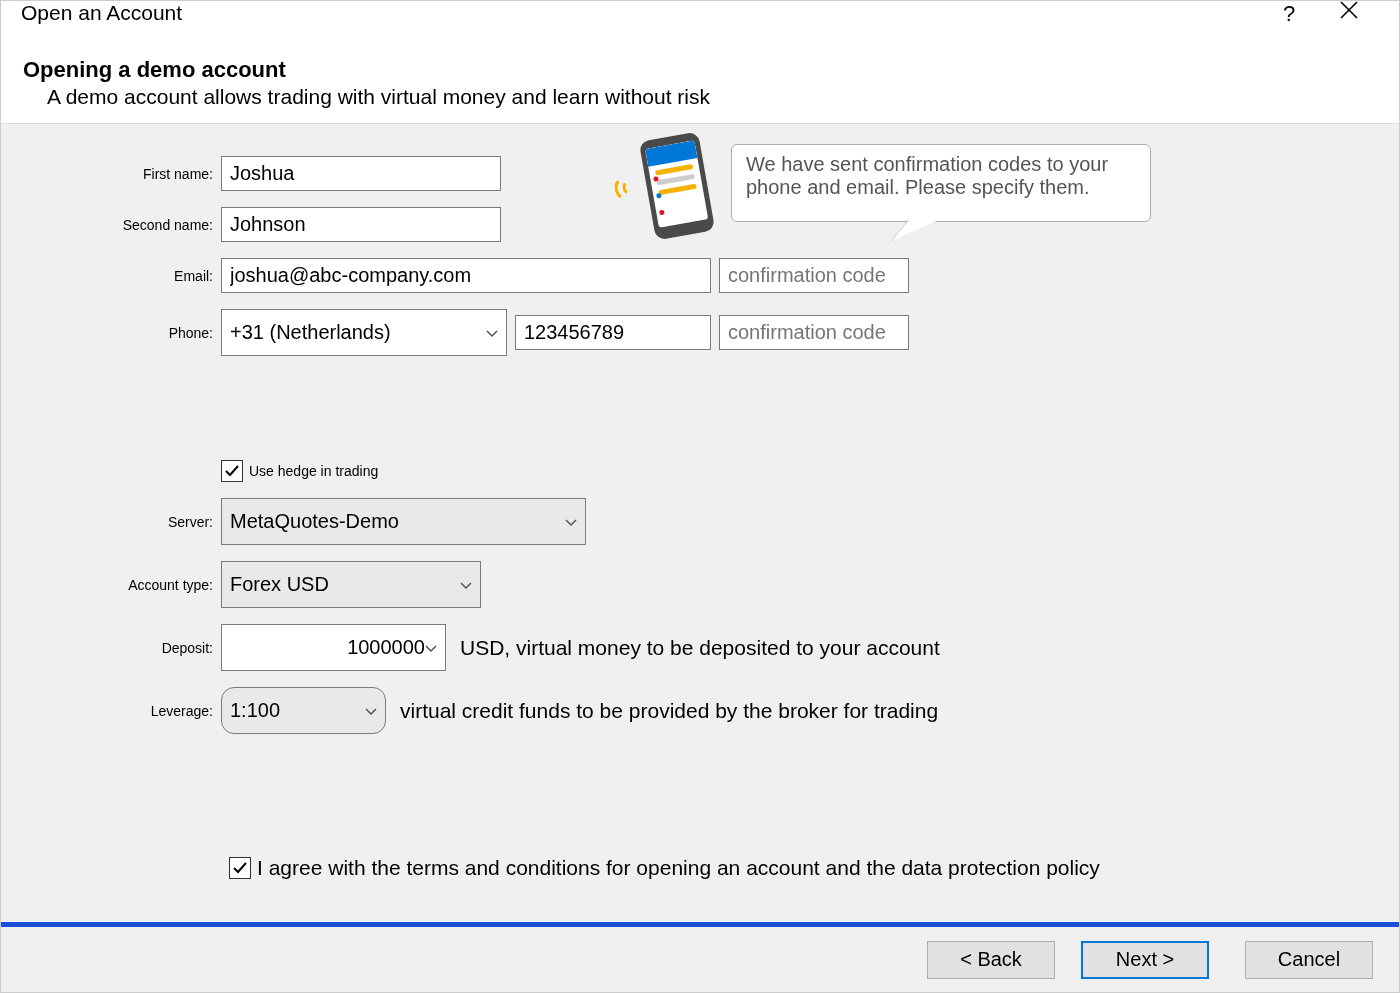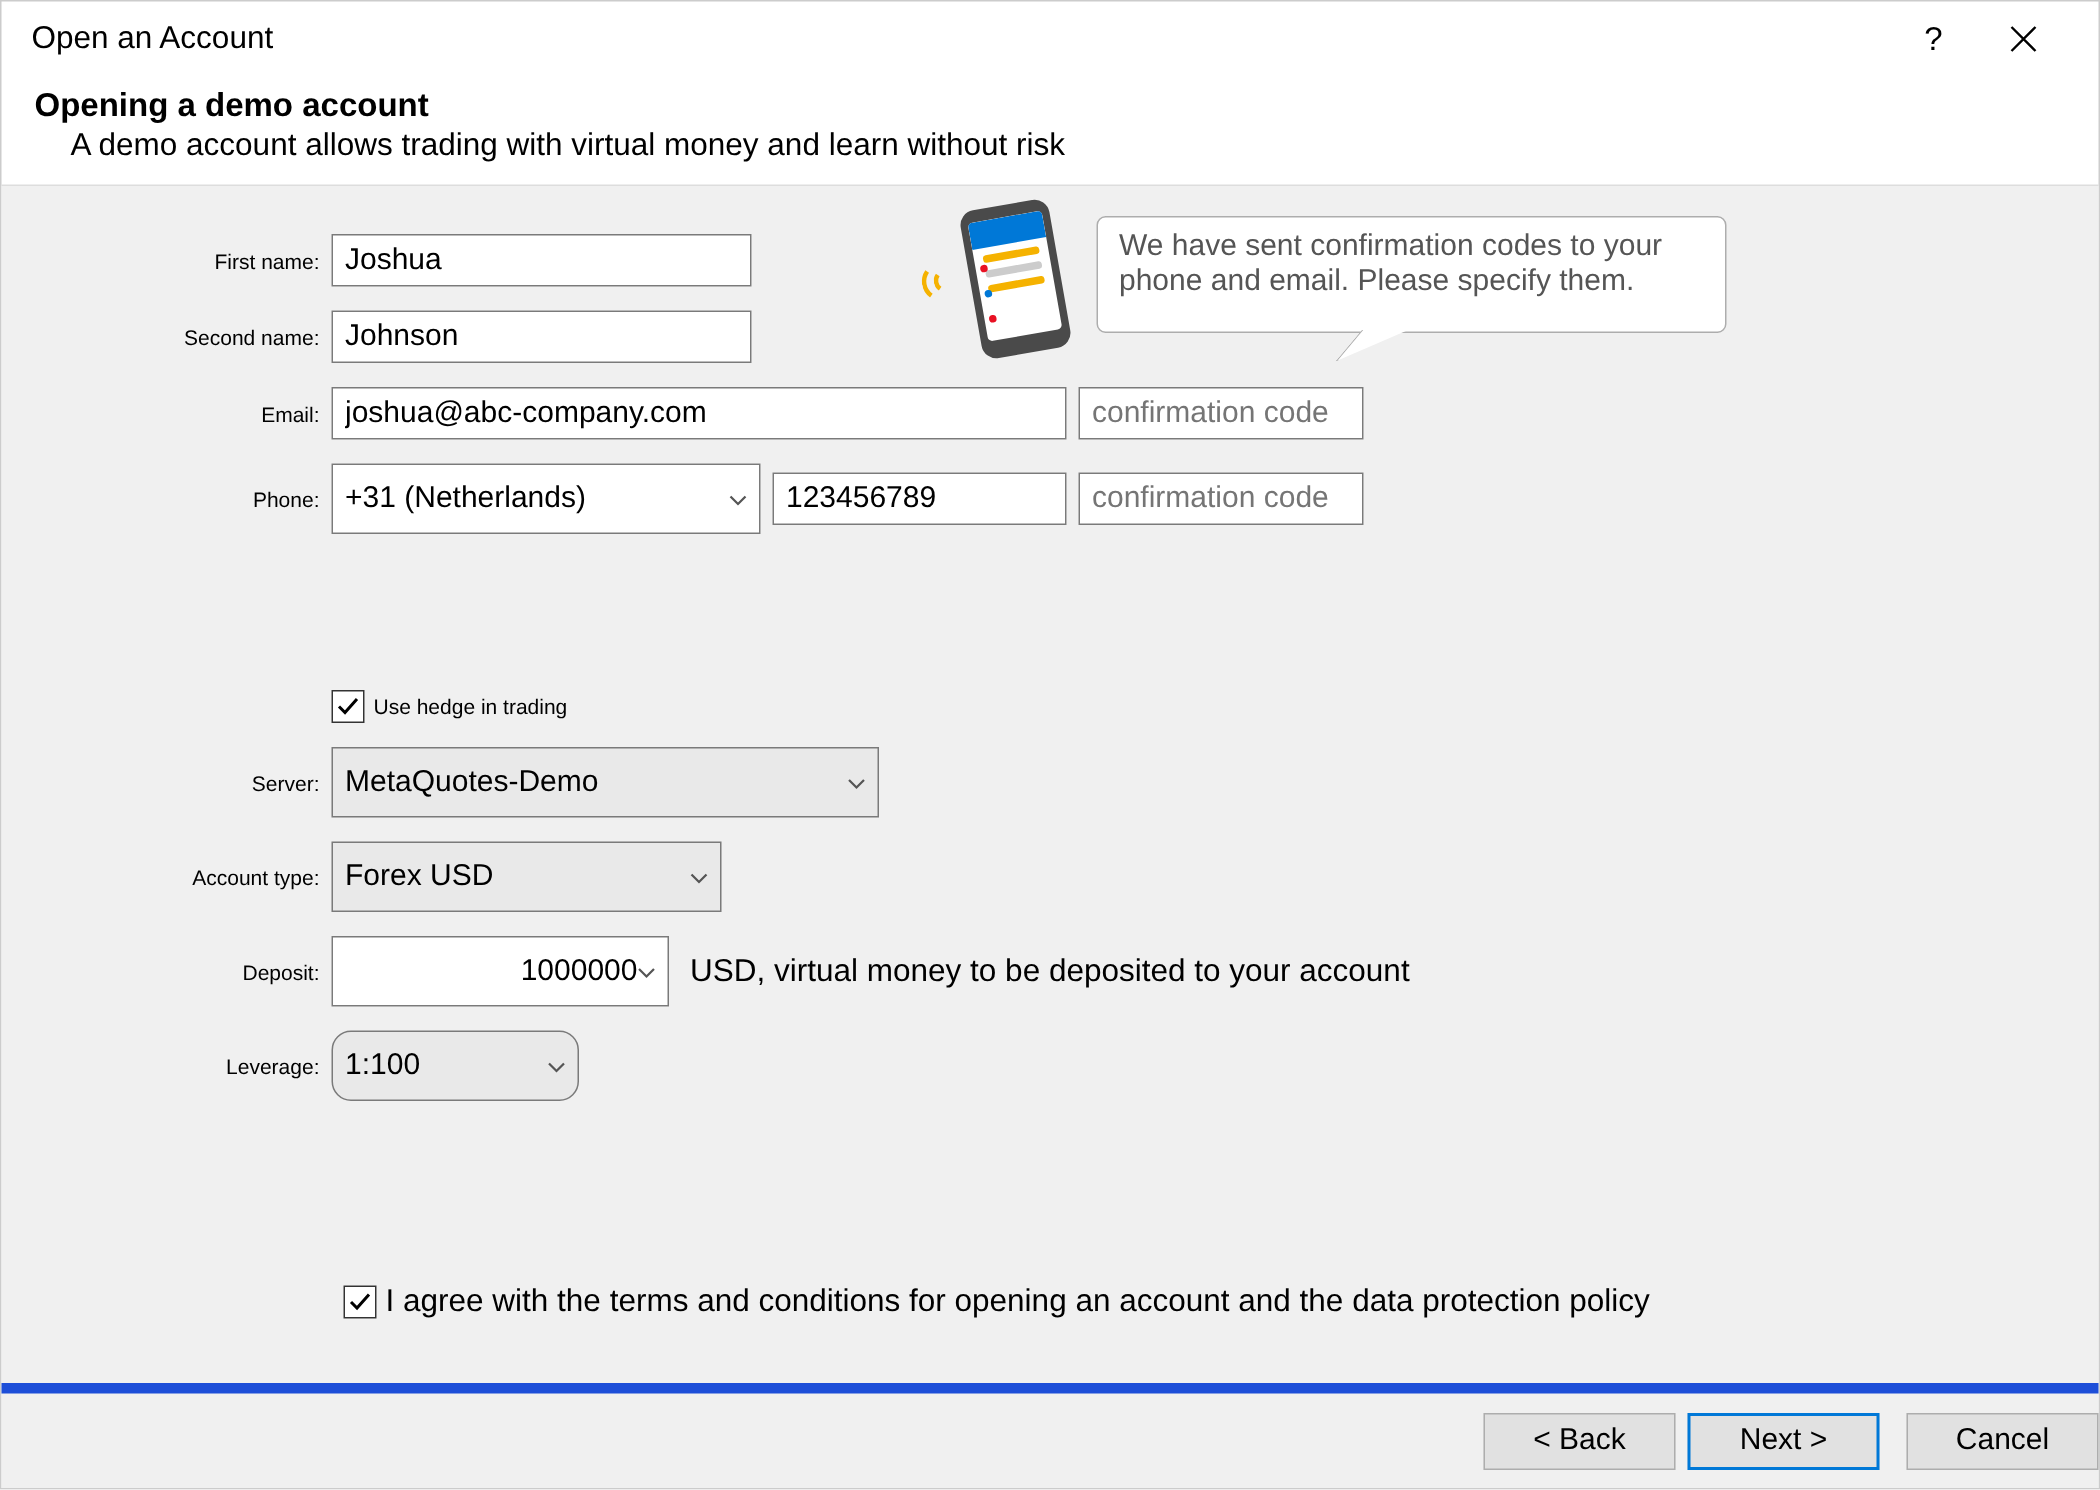--- a/index.html
+++ b/index.html
@@ -7,21 +7,21 @@
   body {
     font-family: "Segoe UI", Arial, sans-serif;
     font-size:20px;
     color:#000;
     background:#fff;
     width:1400px;
     height:993px;
     position:relative;
   }
   .window { width:1400px; height:993px; border:1px solid #ccc; display:flex; flex-direction:column; }
-  .titlebar { height:50px; display:flex; align-items:center; padding:0 20px; }
+  .titlebar { height:50px; display:flex; align-items:flex-start; padding:0 20px; }
   .titlebar .title { flex:0 0 auto; font-size:21px; }
   .titlebar .sp { flex:1; }
   .titlebar .icn { width:60px; display:flex; align-items:center; justify-content:center; font-size:22px; cursor:default; }
   .header { padding:6px 20px 14px 22px; }
   .header .h1 { font-weight:700; font-size:22px; }
   .header .sub { font-size:21px; margin-left:24px; margin-top:2px; color:#000; }
   .divider { border-top:1px solid #ddd; }
   .body { flex:1; background:#f0f0f0; position:relative; }
   .formrow { display:flex; align-items:center; margin-bottom:16px; }
   .formrow .lbl { width:220px; text-align:right; padding-right:8px; font-size:14px; }
@@ -29,21 +29,21 @@
   .sm { width:280px; }
   .lg { width:490px; }
   .code-input { width:190px; margin-left:8px; }
   .combo { height:47px; border:1px solid #7a7a7a; background:#e9e9e9; display:flex; align-items:center; padding:0 8px; position:relative; cursor:default; }
   .combo .val { flex:1; font-size:20px; }
   .combo .arr { font-size:14px; color:#555; }
   .combo.white { background:#fff; }
   .chkbox { width:22px; height:22px; border:1px solid #333; display:flex; align-items:center; justify-content:center; margin-right:6px; background:#fff; }
   .chkbox svg { width:16px; height:16px; }
   .hintnote { font-size:21px; color:#000; margin-left:14px; }
-  .footer { height:70px; background:#f0f0f0; border-top:7px solid #1d4ed8; display:flex; align-items:center; justify-content:flex-end; gap:8px; }
+  .footer { height:70px; background:#f0f0f0; border-top:5px solid #1d4ed8; display:flex; align-items:center; justify-content:flex-end; padding-right:26px; gap:26px; }
   .btn { width:128px; height:38px; border:1px solid #adadad; background:#e1e1e1; font-size:20px; display:flex; align-items:center; justify-content:center; cursor:default; }
   .btn.primary { border:2px solid #0078d7; background:#e1e1e1; }
   
   .callout { position:absolute; left:640px; top:12px; width:720px; height:110px; }
   .bubble { position:absolute; left:90px; top:8px; width:420px; height:78px; border:1px solid #adadad; background:#fff; border-radius:6px; padding:8px 14px; font-size:20px; color:#555; }
   .bubble-tail { position:absolute; left:258px; top:85px; width:0; height:0;}
   .bubble-tail::before { content:""; position:absolute; border-left:1px solid #adadad; border-bottom:1px solid #adadad; background:#fff; width:30px; height:20px; transform:skewX(-40deg); top:-1px; left:0; clip-path: polygon(0 0, 100% 0, 0 100%);}
   .phone-wrap { position:absolute; left:6px; top:0; transform:rotate(-10deg); }
   .phone { width:60px; height:100px; background:#4a4a4a; border-radius:10px; position:relative; }
   .phone .screen { position:absolute; left:5px; top:8px; right:5px; bottom:12px; background:#fff; border-radius:3px; overflow:hidden; }
@@ -188,20 +188,21 @@
       <div class="formrow">
         <div class="lbl">Leverage:</div>
         <div class="combo" style="width:165px;border-radius:13px;">
           <span class="val">1:100</span>
           <span class="arr">
             <svg width="12" height="8" viewBox="0 0 12 8">
                 <path d="M1 1 L6 6 L11 1" stroke="#555" stroke-width="1.5" fill="none"></path>
               </svg>
           </span>
         </div>
+        <span class="hintnote">virtual credit funds to be provided by the broker for trading</span>
       </div>
 
     </div>
 
     <div style="position:absolute; left:0; bottom:42px; width:100%; display:flex; align-items:center;">
       <div style="width:228px;"></div>
       <div class="chkbox">
         <svg viewBox="0 0 16 16">
             <path d="M2 8 L6 12 L14 3" stroke="#000" stroke-width="2" fill="none"></path>
           </svg>

